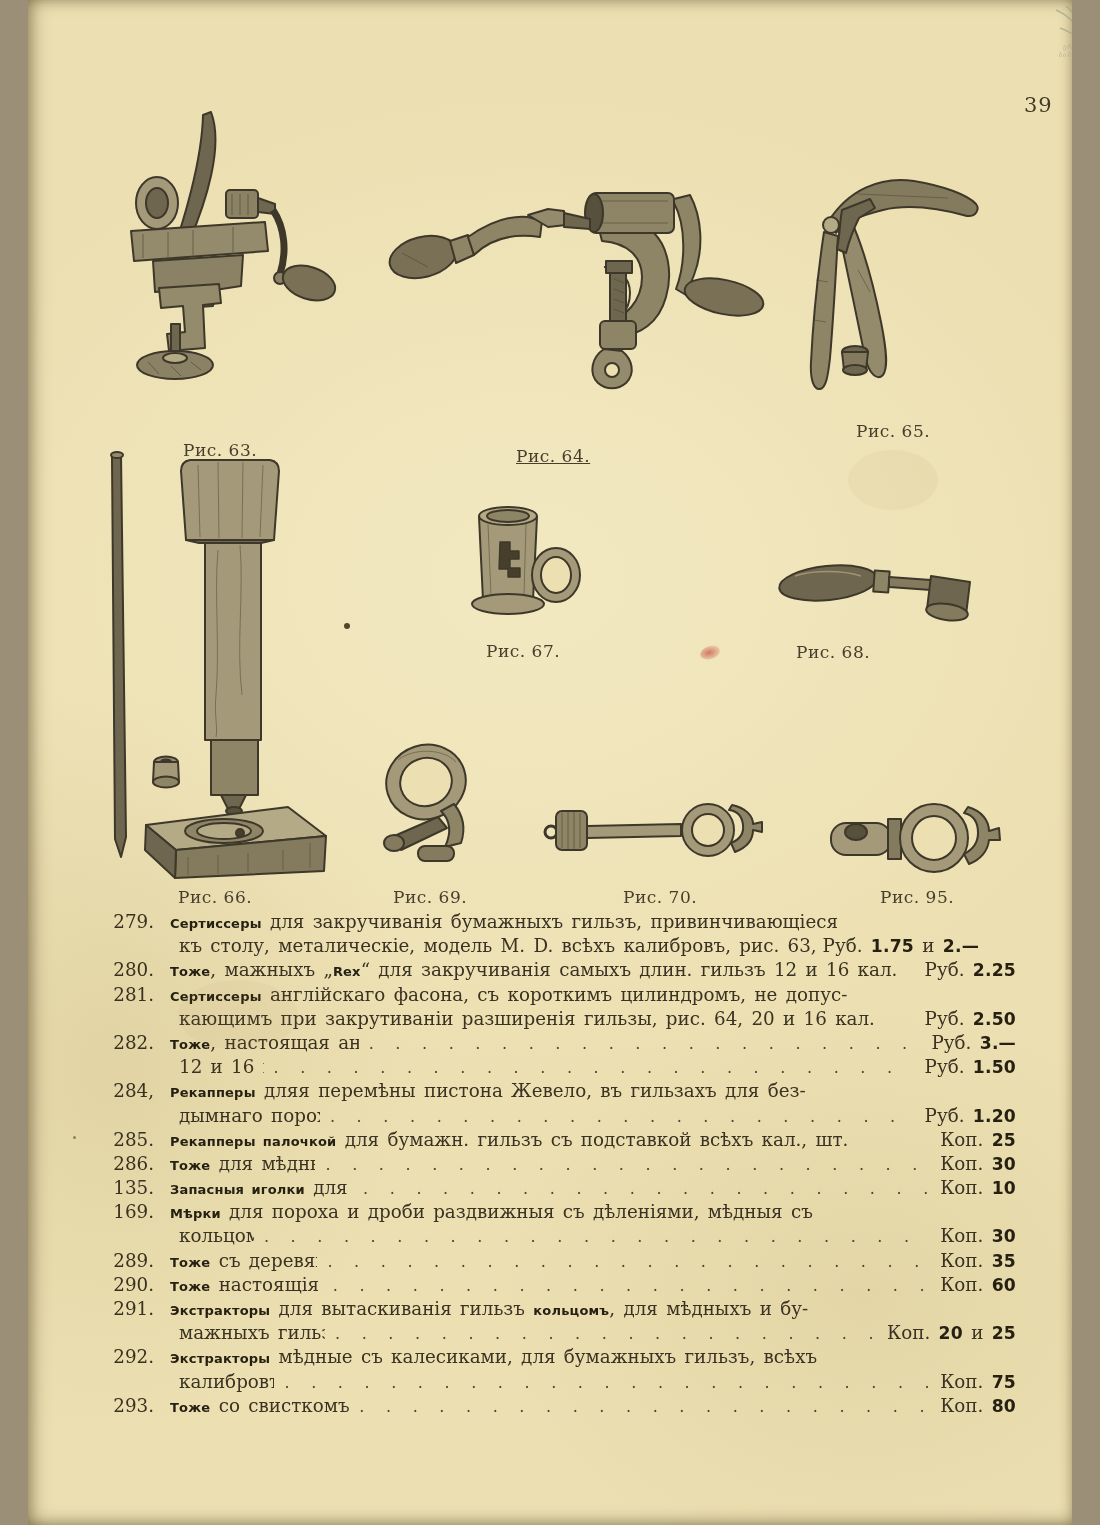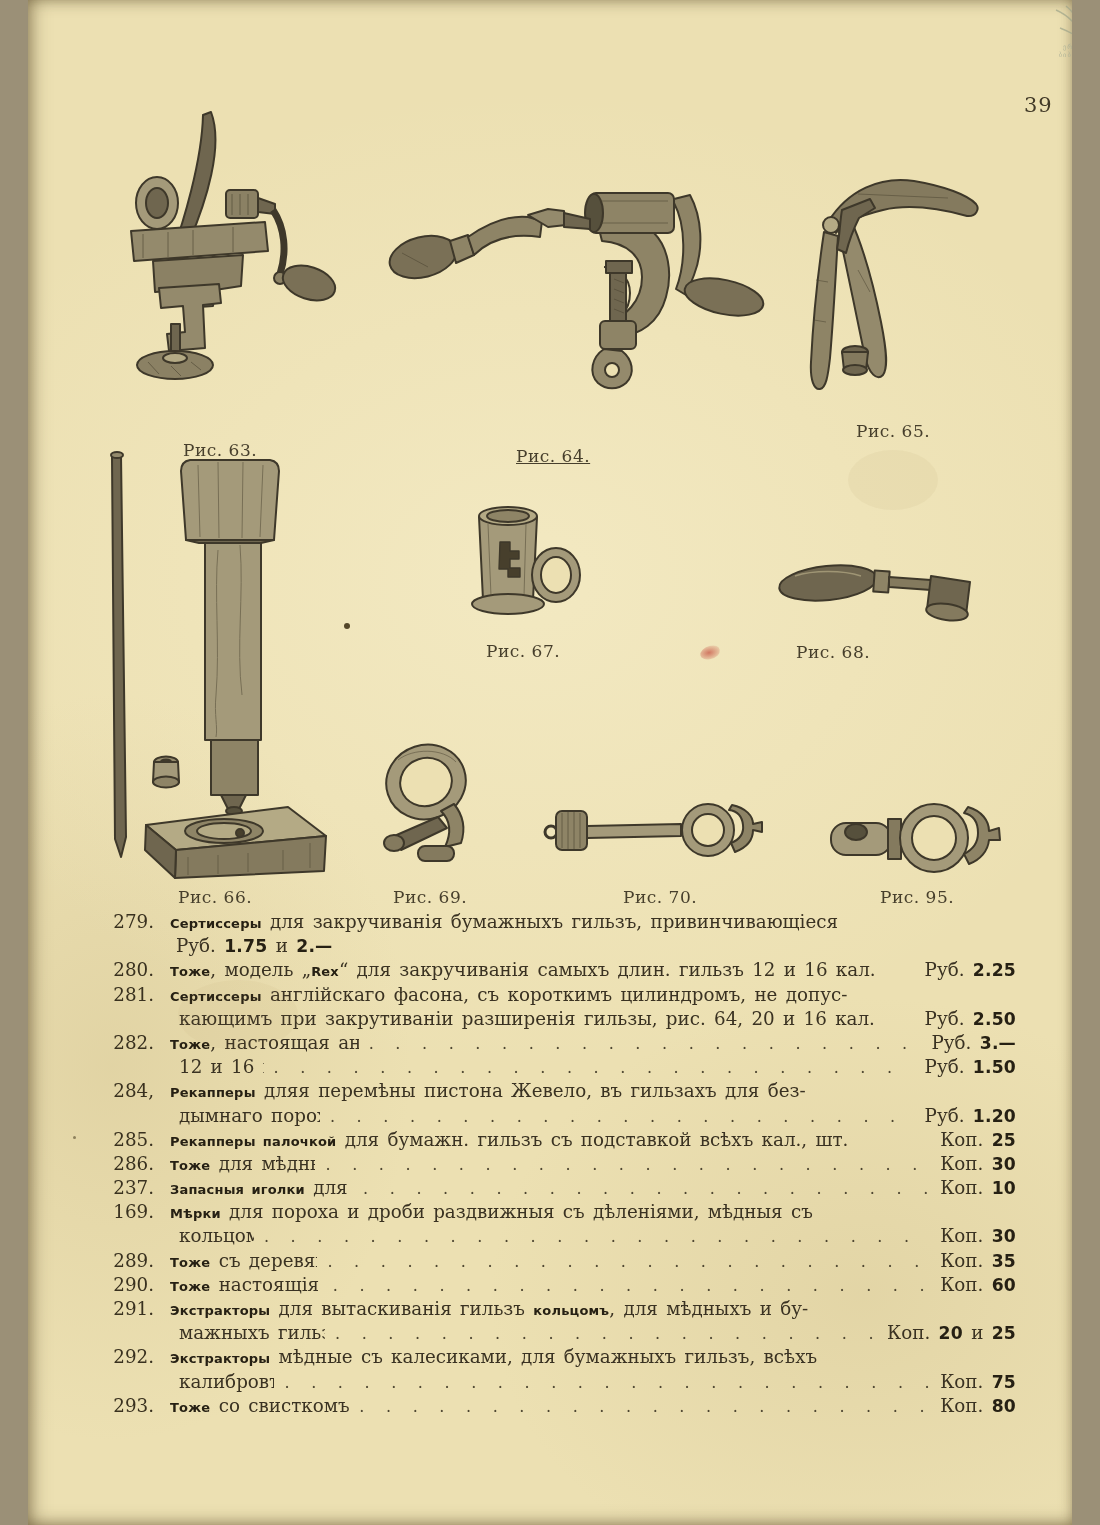--- a/index.html
+++ b/index.html
@@ -290,25 +290,26 @@
   <div class="abs caption" style="left:595px;top:887px;">Рис. 70.</div>
   <div class="abs caption" style="left:852px;top:887px;">Рис. 95.</div>
 
   <div class="catalog">
       <div class="row">
         <span class="num">279.</span>
         <span class="body"><span class="b">Сертиссеры</span><span> для закручиванія бумажныхъ гильзъ, привинчивающіеся</span></span>
       </div>
       <div class="row ind">
         <span class="num"></span>
+        <span class="body"><span>къ столу, металическіе, модель М. D. всѣхъ калибровъ, рис. 63, </span></span>
         <span class="price"><span>Руб. </span><span class="b">1.75</span><span> и </span><span class="b">2.—</span></span>
       </div>
       <div class="row">
         <span class="num">280.</span>
-        <span class="body"><span class="b">Тоже</span><span>, модель „</span><span class="b">Rex</span><span>“ для закручиванія самыхъ длин. гильзъ 12 и 16 кал.</span></span>
+        <span class="body"><span class="b">Тоже</span><span>, мажныхъ „</span><span class="b">Rex</span><span>“ для закручиванія самыхъ длин. гильзъ 12 и 16 кал.</span></span>
         <span class="spacer"></span>
         <span class="price"><span>Руб. </span><span class="b">2.25</span></span>
       </div>
       <div class="row">
         <span class="num">281.</span>
         <span class="body"><span class="b">Сертиссеры</span><span> англійскаго фасона, съ короткимъ цилиндромъ, не допус-</span></span>
       </div>
       <div class="row ind">
         <span class="num"></span>
         <span class="body"><span>кающимъ при закрутиваніи разширенія гильзы, рис. 64, 20 и 16 кал.</span></span>
@@ -343,21 +344,21 @@
         <span class="spacer"></span>
         <span class="price"><span>Коп. </span><span class="b">25</span></span>
       </div>
       <div class="row">
         <span class="num">286.</span>
         <span class="body"><span class="b">Тоже</span><span> для мѣдныхъ гильзъ съ иголками</span></span>
         <span class="dots">. . . . . . . . . . . . . . . . . . . . . . . . . . . . . . . . . . . . . . . . . . . . . . . . . . . . . . . . . . . . </span>
         <span class="price"><span>Коп. </span><span class="b">30</span></span>
       </div>
       <div class="row">
-        <span class="num">237.</span>
+        <span class="num">135.</span>
         <span class="body"><span class="b">Запасныя иголки</span><span> для рекапперовъ и навойниковъ, шт.</span></span>
         <span class="dots">. . . . . . . . . . . . . . . . . . . . . . . . . . . . . . . . . . . . . . . . . . . . . . . . . . . . . . . . . . . . </span>
         <span class="price"><span>Коп. </span><span class="b">10</span></span>
       </div>
       <div class="row">
         <span class="num">169.</span>
         <span class="body"><span class="b">Мѣрки</span><span> для пороха и дроби раздвижныя съ дѣленіями, мѣдныя съ</span></span>
       </div>
       <div class="row ind">
         <span class="num"></span>

